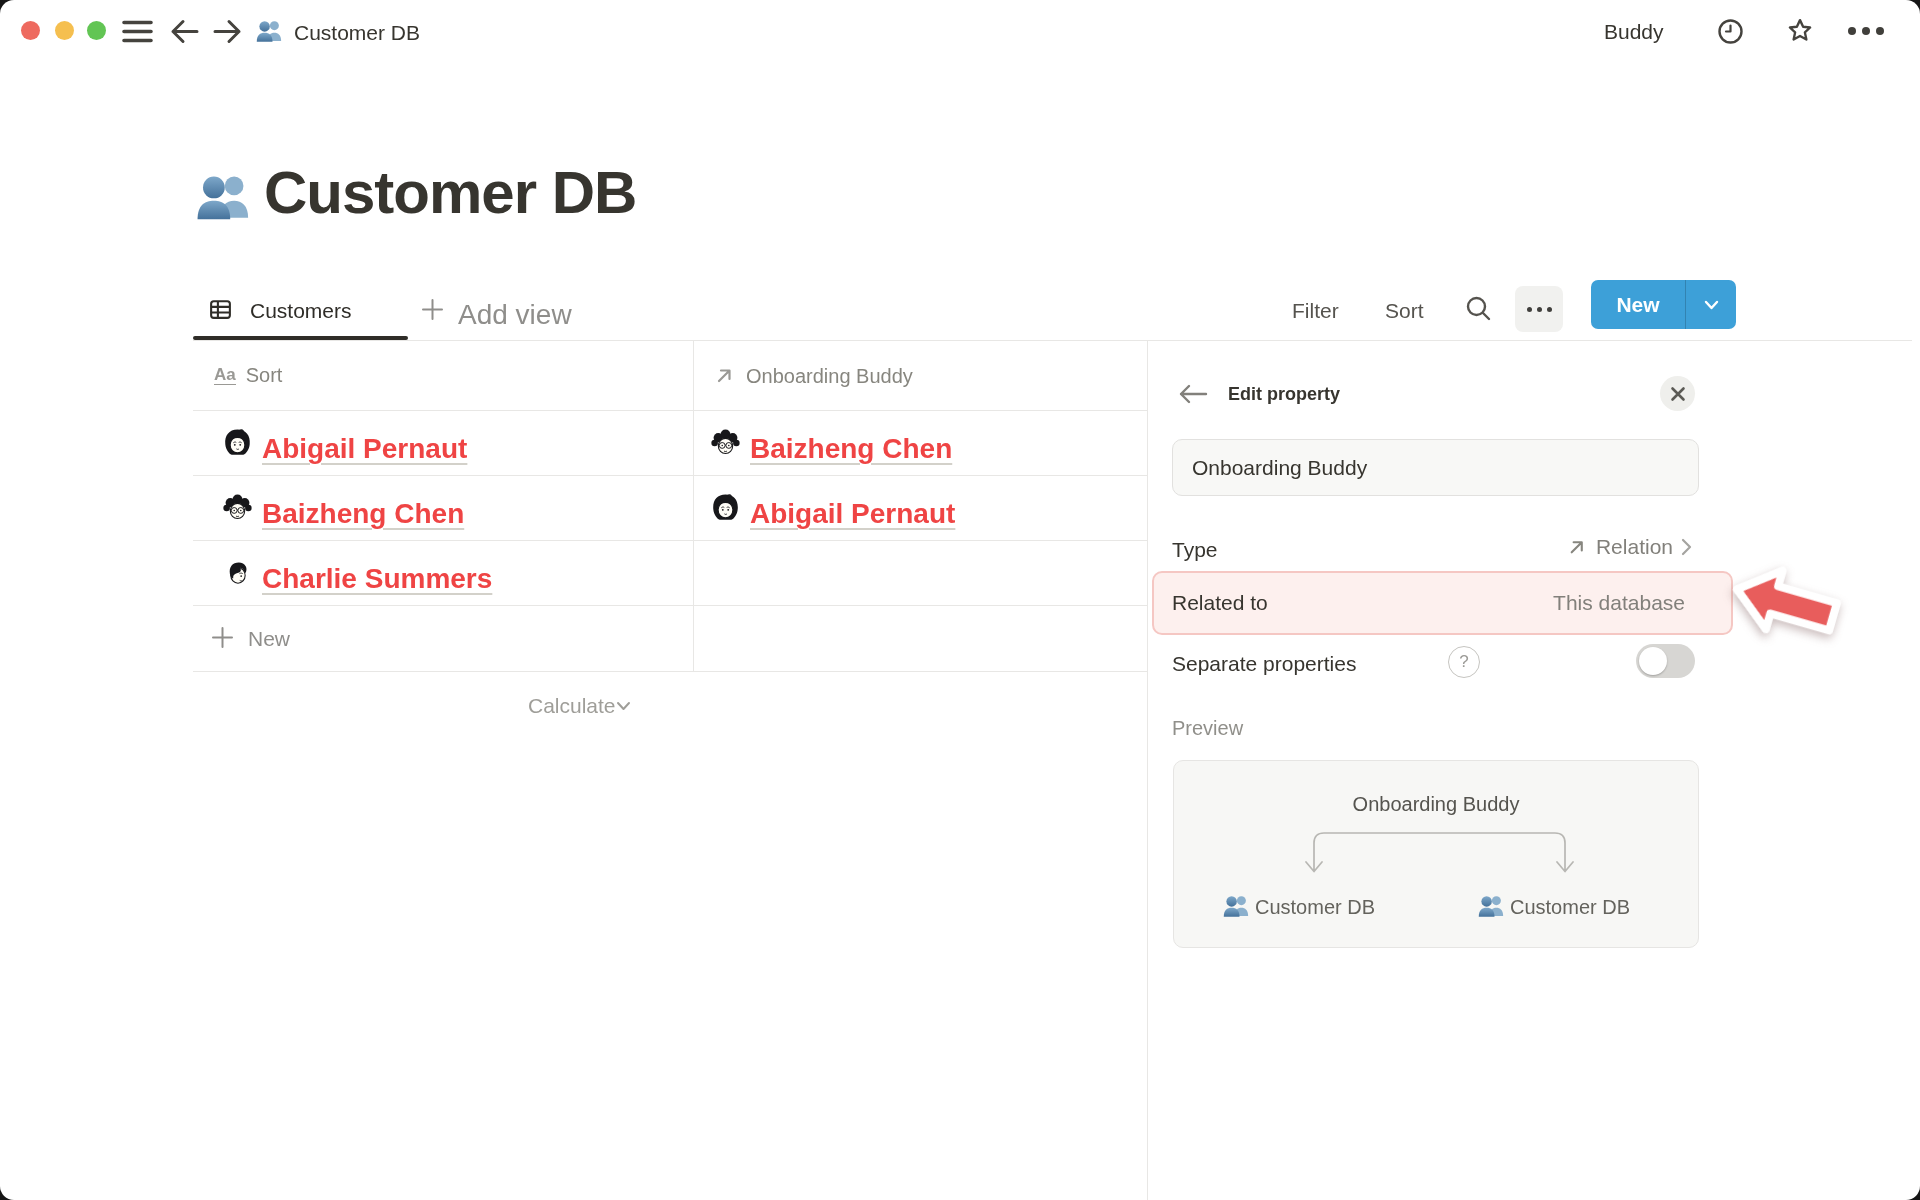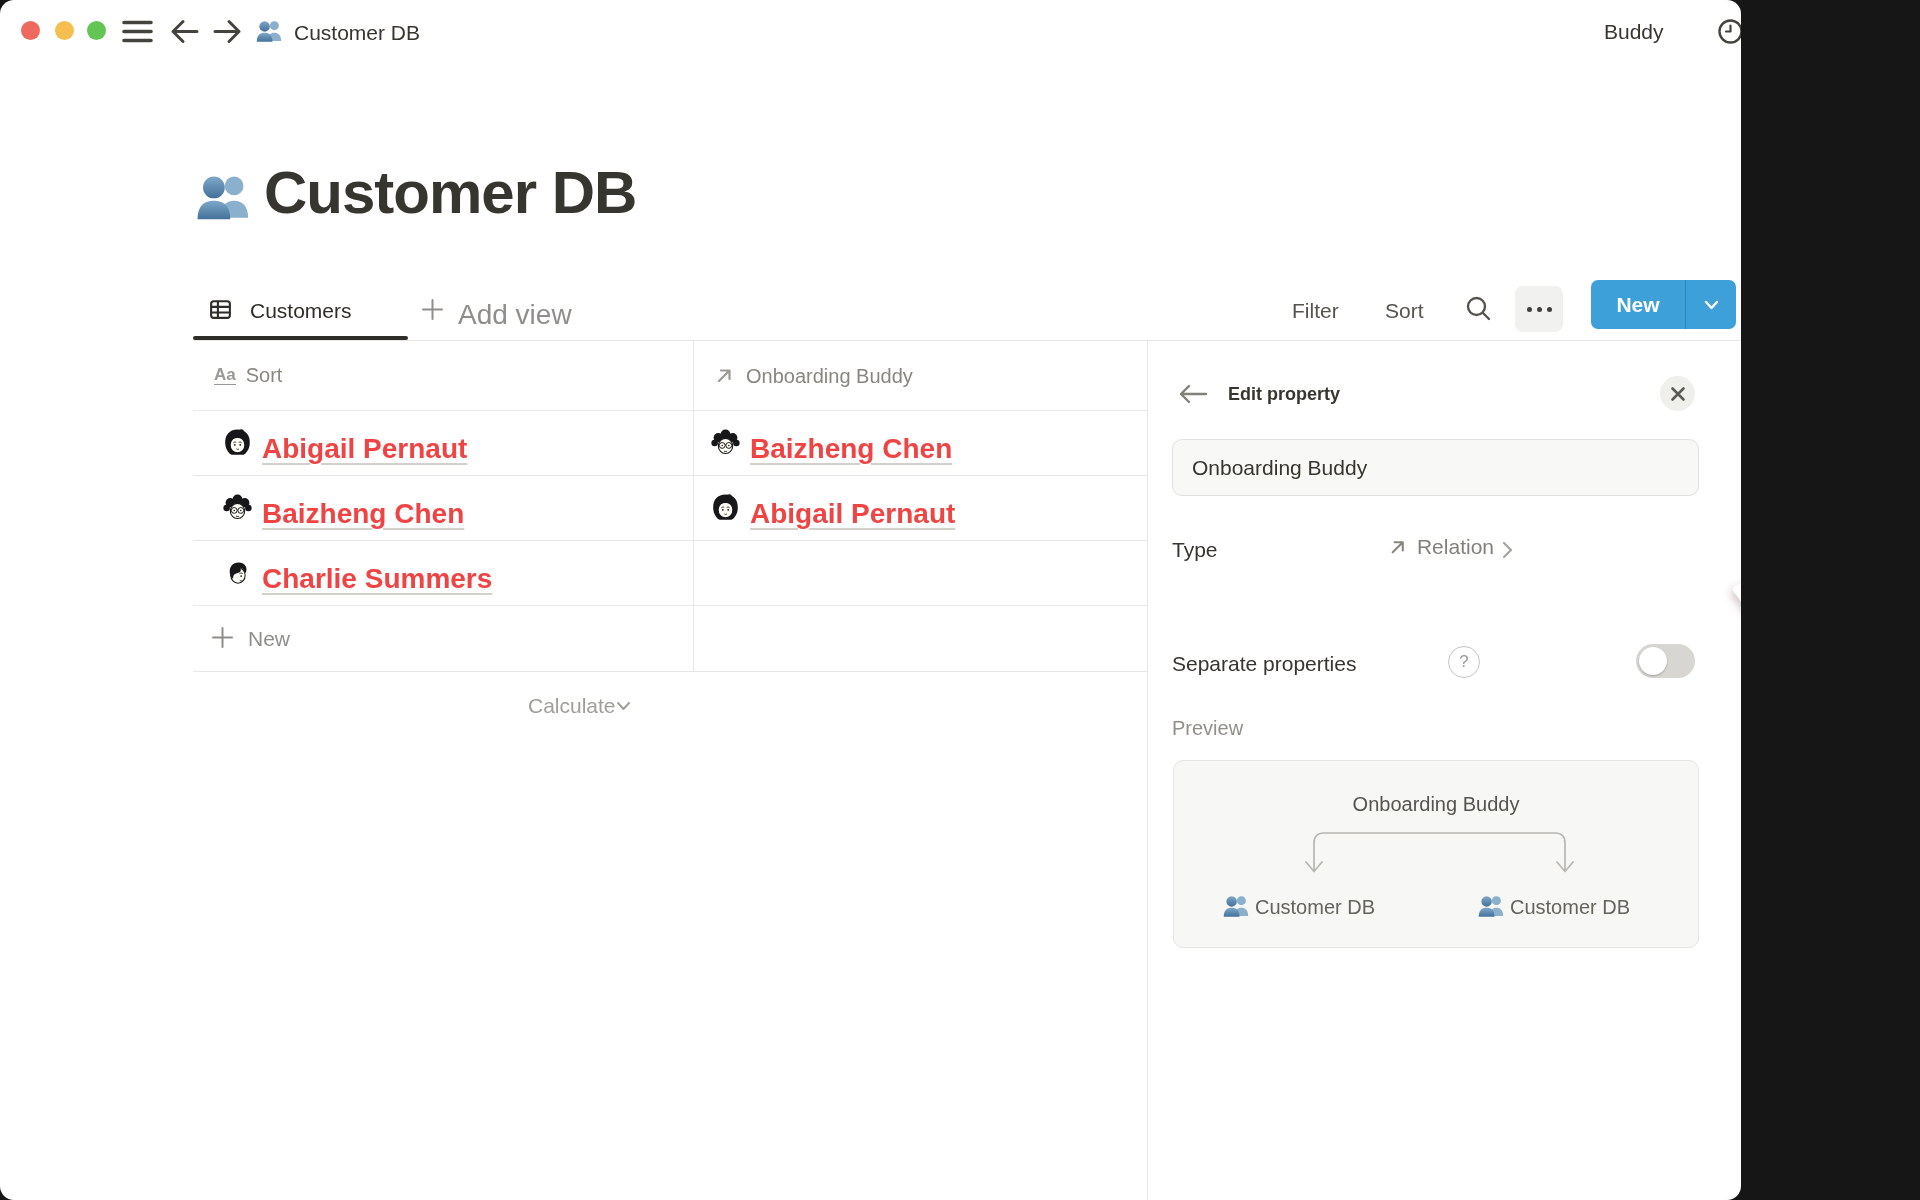--- a/index.html
+++ b/index.html
@@ -1,17 +1,17 @@
 <!DOCTYPE html>
 <html><head>
 <meta charset="utf-8">
 <style>
   html,body{margin:0;padding:0;background:#161616;}
   .window{
-    position:relative;width:1741px;height:1200px;background:#ffffff;
+    position:relative;width:1920px;height:1200px;background:#ffffff;
     border-radius:14px;overflow:hidden;
     font-family:"Liberation Sans",sans-serif;color:#37352f;
   }
   .abs{position:absolute;}
   
   .tl{width:19px;height:19px;border-radius:50%;}
   .tb-ic{color:#45433e;}
   .tb-title{font-size:21px;font-weight:500;color:#37352f;}
   .share{font-size:21px;color:#37352f;}
   
@@ -37,21 +37,21 @@
   .avatar{width:31px;height:31px;}
   .newrow{font-size:21px;color:#8f8e8b;}
   .calc{font-size:21px;color:#9f9e99;display:flex;align-items:center;}
   
   .panel-title{font-size:18px;font-weight:700;color:#37352f;}
   .close-btn{width:35px;height:35px;border-radius:50%;background:#efefec;display:flex;align-items:center;justify-content:center;}
   .prop-input{box-sizing:border-box;width:527px;height:57px;border-radius:10px;background:#f8f8f6;
     border:1px solid #e2e1df;font-family:"Liberation Sans",sans-serif;font-size:21px;color:#37352f;
     padding:0 19px;outline:none;}
   .prop-row-label{font-size:21px;color:#37352f;}
-  .prop-row-value{font-size:21px;color:#82807b;display:flex;align-items:flex-end;gap:8px;}
+  .prop-row-value{font-size:21px;color:#82807b;display:flex;align-items:center;gap:8px;}
   .related-box{box-sizing:border-box;width:581px;height:64px;border-radius:10px;background:#fdf0ee;
     border:2px solid #f5c7c3;display:flex;align-items:center;justify-content:space-between;
     padding:0 46px 0 18px;}
   .toggle{width:59px;height:34px;border-radius:17px;background:#d7d6d3;position:relative;}
   .toggle .knob{position:absolute;left:3px;top:3px;width:28px;height:28px;border-radius:50%;background:#fff;
     box-shadow:0 1px 2px rgba(0,0,0,0.25);}
   .help{width:30px;height:30px;border-radius:50%;border:1.5px solid #c6c5c1;color:#9b9a96;
     display:flex;align-items:center;justify-content:center;font-size:17px;}
   .preview-label{font-size:20px;color:#908f8a;}
   .preview-box{box-sizing:border-box;width:526px;height:188px;border-radius:10px;background:#f7f7f5;border:1px solid #e6e5e3;}
@@ -272,20 +272,24 @@
   <div class="abs prop-row-value" style="right:228px;top:535px">
     <svg width="23" height="23" style="color:#87867f">
         <use href="#ic-relation"></use>
       </svg>
     <span>Relation</span>
     <svg width="11" height="18" viewBox="0 0 11 18">
       <path d="M2 2l7 7-7 7" stroke="#a5a4a0" stroke-width="2.2" fill="none" stroke-linecap="round" stroke-linejoin="round"></path>
     </svg>
   </div>
 
+  <div class="abs related-box" style="left:1152px;top:571px">
+    <span class="prop-row-label">Related to</span>
+    <span class="prop-row-value">This database</span>
+  </div>
   <svg class="abs red-arrow" style="left:1729px;top:560px" width="112" height="86" viewBox="0 0 110 84">
     <path d="M6 42 L44 12 V28 H104 V56 H44 V72 Z" fill="#e85d5c" stroke="#ffffff" stroke-width="8" stroke-linejoin="round"></path>
   </svg>
 
   <div class="abs prop-row-label" style="left:1172px;top:652px">Separate properties</div>
   <div class="abs help" style="left:1448px;top:646px">?</div>
   <div class="abs toggle" style="left:1636px;top:644px">
     <div class="knob"></div>
   </div>
 

